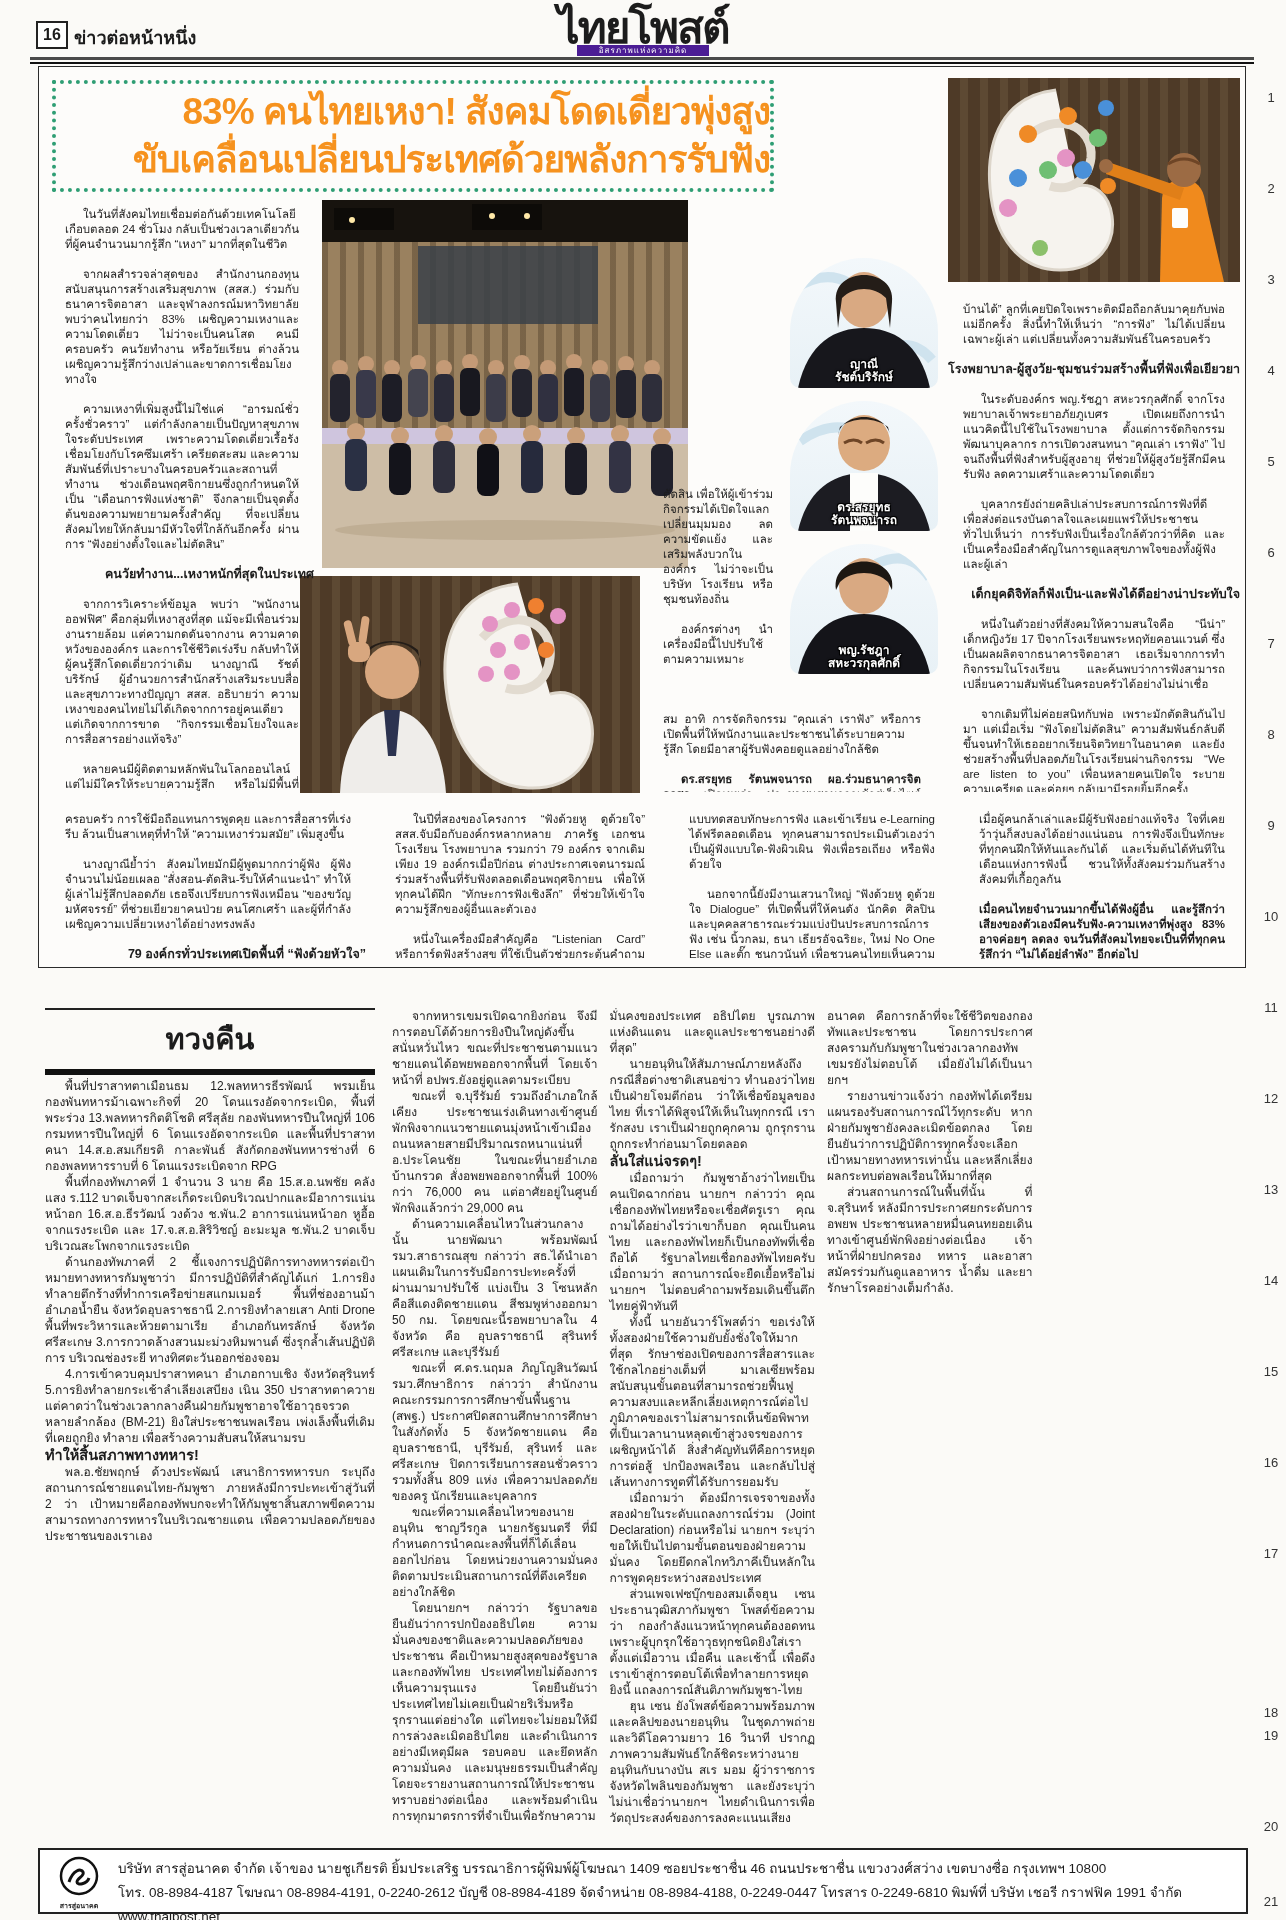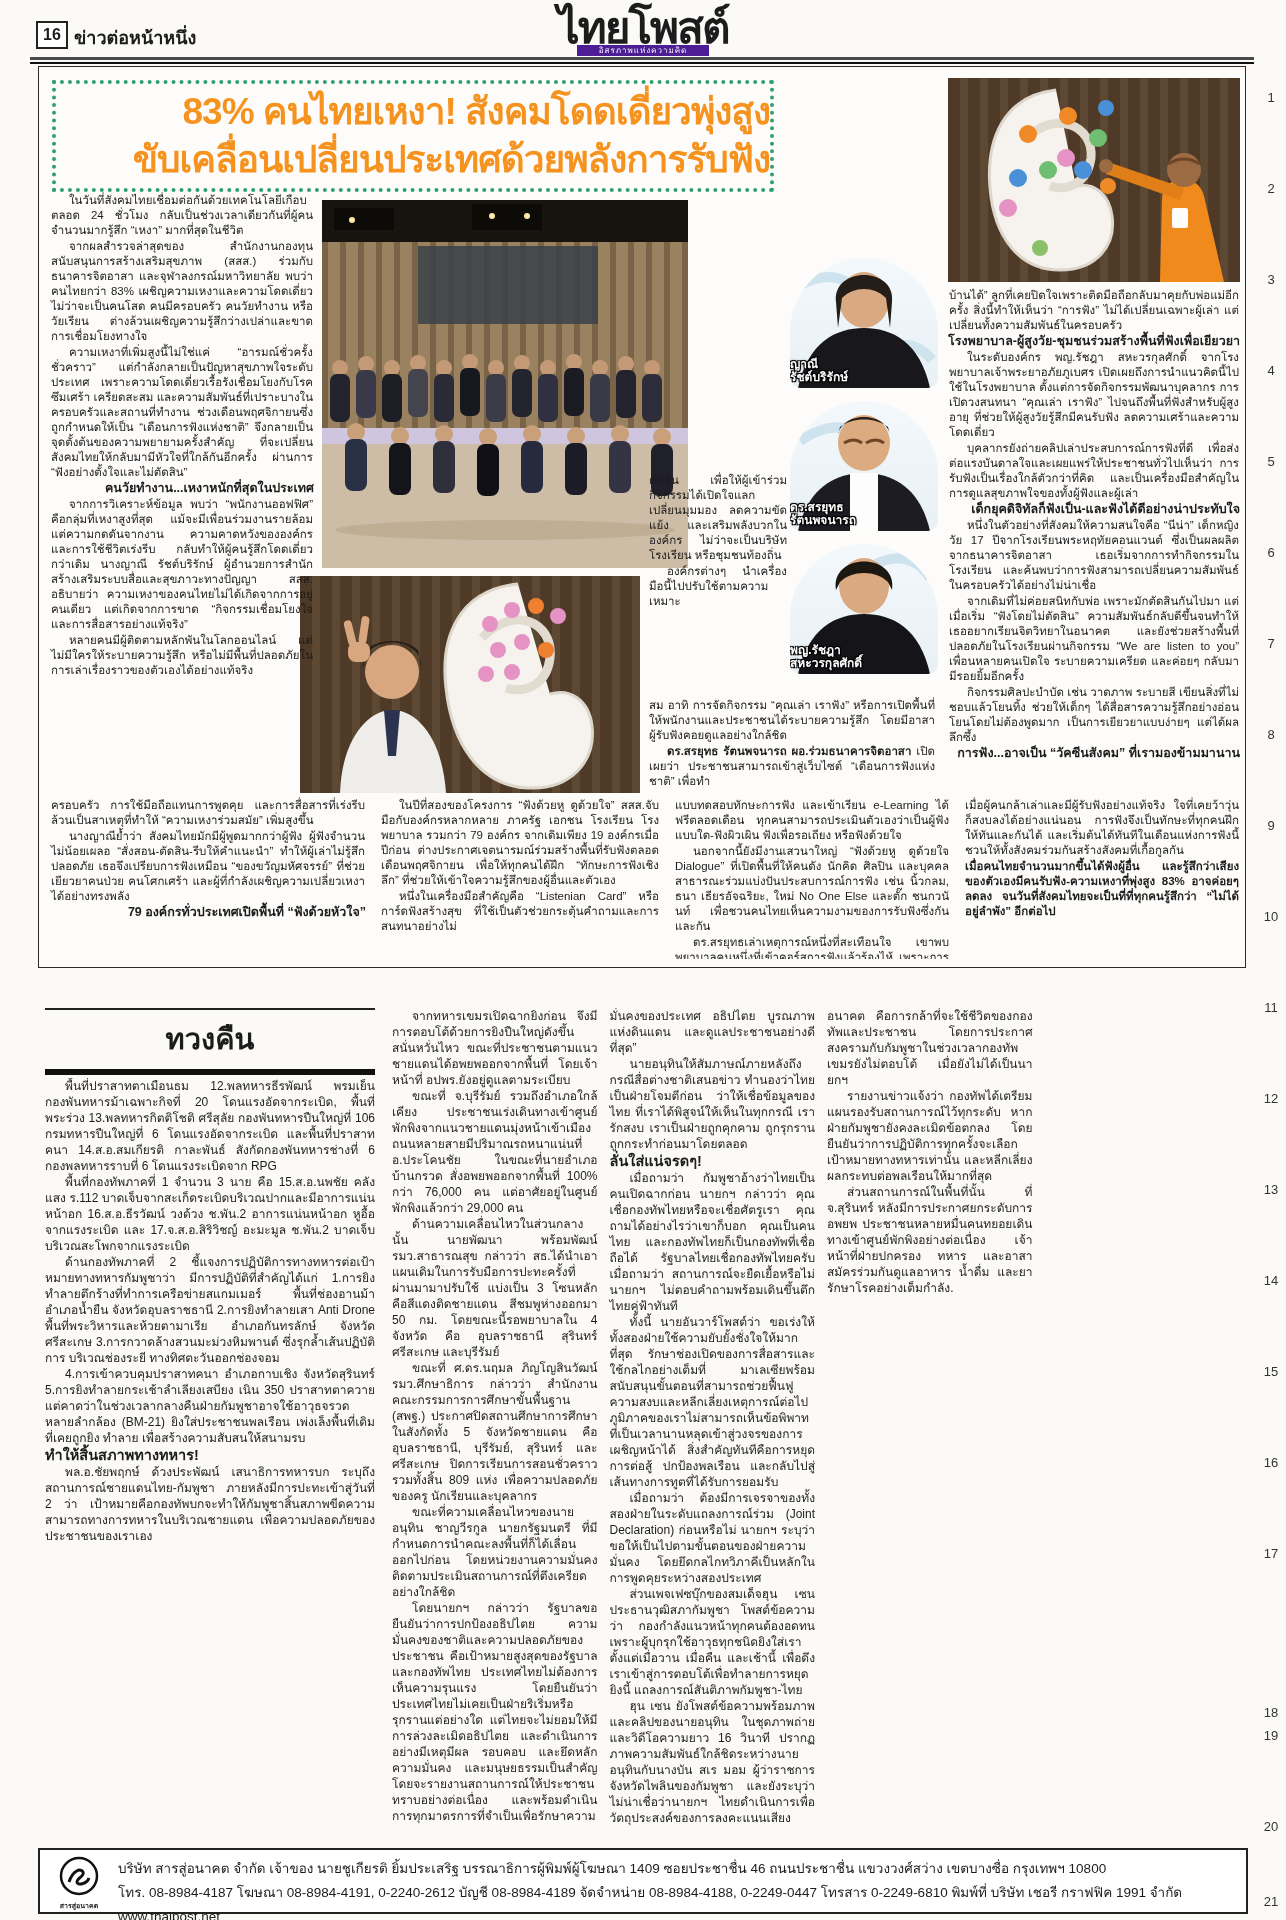--- a/index.html
+++ b/index.html
@@ -16,21 +16,21 @@
     font-size:8px;line-height:11px;letter-spacing:1px;}
   .rule-a{left:30px;top:57px;width:1224px;height:3px;background:#4a4a4a;}
   .rule-b{left:30px;top:62px;width:1224px;height:1.5px;background:#111;}
   
   .a1-box{left:38px;top:66px;width:1206px;height:900px;border:1.5px solid #2b2b2b;background:#fdfcfa;}
   .headline-box{left:52px;top:80px;width:714px;height:100px;border:4px dotted #2f9e74;
     text-align:right;padding-top:4px;}
   .headline-box .hl{color:#f6921e;font-weight:900;font-size:37px;line-height:48px;letter-spacing:-1px;}
   
   .tcol{font-size:11.5px;line-height:15px;text-align:justify;overflow:hidden;}
-  .tcol .para{text-indent:18px;margin:1px;}
+  .tcol .para{text-indent:18px;margin:15px;}
   .tcol .para.cont{text-indent:0;}
   .tcol .para.bold-para{font-weight:bold;}
   .tcol .subhead{font-weight:800;text-align:right;font-size:12.5px;margin:1px 0;}
   .c1{left:50px;top:192px;width:264px;height:600px;}
   .c2a{left:648px;top:472px;width:140px;height:222px;}
   .c2b{left:648px;top:697px;width:288px;height:95px;}
   .c3{left:948px;top:287px;width:292px;height:505px;}
   .band1{left:50px;top:797px;width:316px;height:162px;}
   .band2{left:380px;top:797px;width:280px;height:162px;}
   .band3{left:674px;top:797px;width:276px;height:162px;}
@@ -42,21 +42,21 @@
   .monk-photo,.girl-photo{background:repeating-linear-gradient(90deg,#4e3a27 0 12px,#5d4933 12px 20px);}
   .group-photo{left:322px;top:200px;width:366px;height:368px;
     background:linear-gradient(#17130e 0 42px,#9a815f 42px 240px,#cdbda6 240px 100%);}
   .group-photo .curtain{position:absolute;left:0;top:42px;width:100%;height:198px;
     background:repeating-linear-gradient(90deg,rgba(60,45,28,.35) 0 6px,rgba(255,255,255,0) 6px 18px);}
   .girl-photo{left:300px;top:576px;width:340px;height:217px;}
   .portraits{left:790px;top:258px;width:148px;}
   .portrait{position:relative;width:148px;height:130px;margin-bottom:13px;
     border-radius:74px 74px 10px 10px;overflow:hidden;
     background:linear-gradient(#f3f8fb,#e8f1f6);}
-  .portrait .plabel{position:absolute;left:0;right:0;bottom:4px;text-align:left;
+  .portrait .plabel{position:absolute;left:0;right:0;bottom:4px;text-align:center;
     color:#fff;font-weight:800;font-size:12px;line-height:13px;
     text-shadow:-1px -1px 0 #000,1px -1px 0 #000,-1px 1px 0 #000,1px 1px 0 #000,0 0 3px #000;}
   
   .a2-head{left:45px;top:1008px;width:330px;}
   .a2-head .thin{height:2px;background:#222;}
   .a2-head .title{text-align:center;font-size:29px;font-weight:800;padding:6px 0 7px;}
   .a2-head .thick{height:6px;background:#111;}
   .a2col{font-size:12px;line-height:16px;text-align:justify;overflow:hidden;}
   .a2col .para{text-indent:20px;margin:0;}
   .a2col .subhead{font-weight:800;text-align:left;font-size:14.5px;margin:1px 0;}

